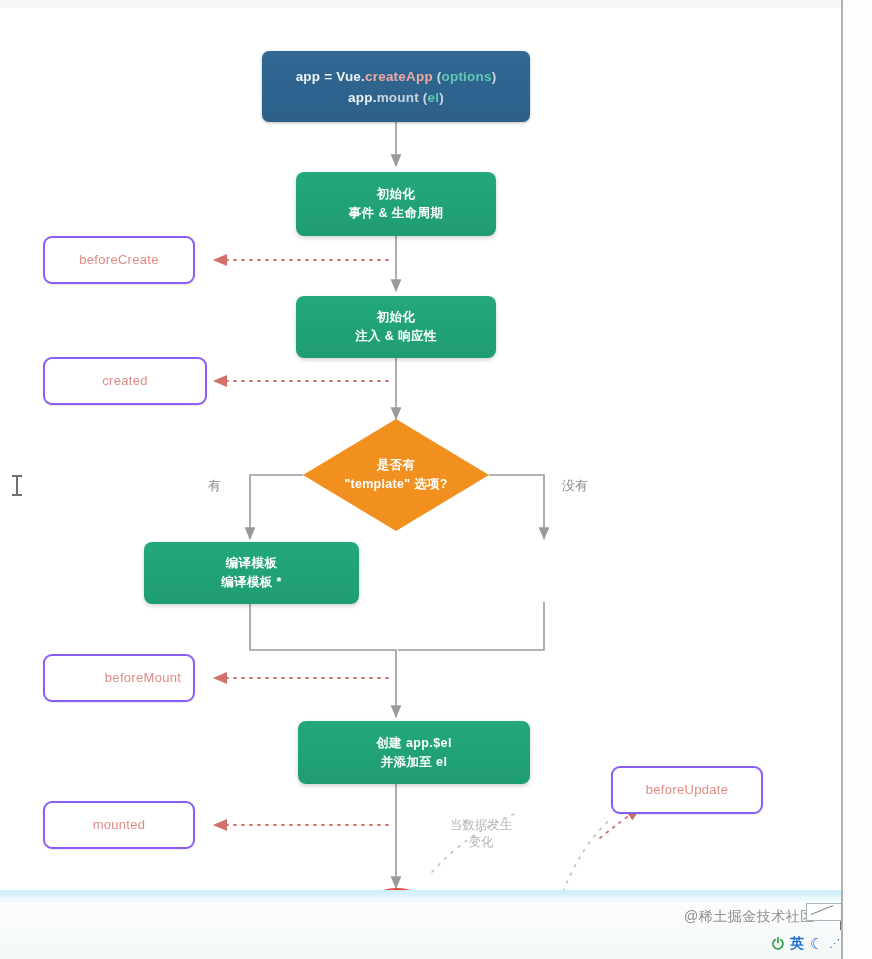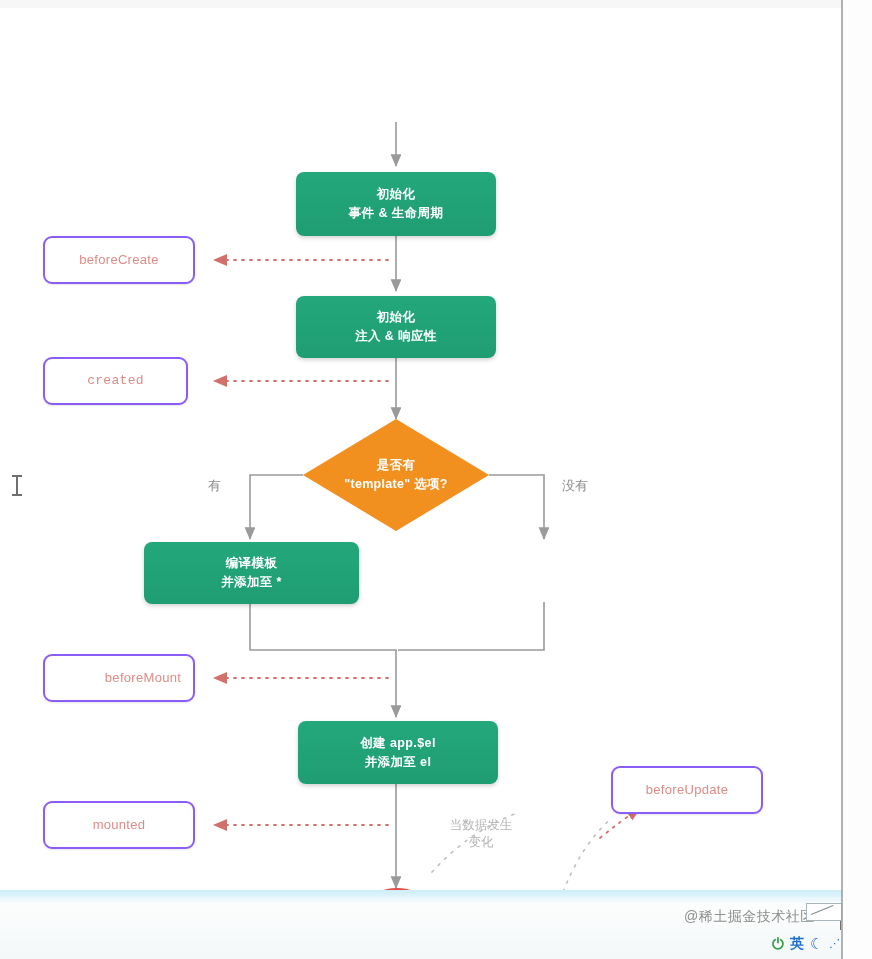--- a/index.html
+++ b/index.html
@@ -148,20 +148,28 @@
       <path d="M388,381 L214,381" stroke="#d2716b" stroke-width="1.8" stroke-dasharray="2,6" stroke-linecap="round" fill="none" marker-end="url(#arrRed)"></path>
       <path d="M388,678 L214,678" stroke="#d2716b" stroke-width="1.8" stroke-dasharray="2,6" stroke-linecap="round" fill="none" marker-end="url(#arrRed)"></path>
       <path d="M388,825 L214,825" stroke="#d2716b" stroke-width="1.8" stroke-dasharray="2,6" stroke-linecap="round" fill="none" marker-end="url(#arrRed)"></path>
 
       <path d="M432,872 Q470,830 520,812" stroke="#8f8f8f" stroke-width="1.7" stroke-dasharray="2,7" stroke-linecap="round" fill="none" opacity=".55"></path>
       <path d="M560,900 Q580,845 612,818" stroke="#8f8f8f" stroke-width="1.7" stroke-dasharray="2,7" stroke-linecap="round" fill="none" opacity=".55"></path>
 
       <path d="M600,838 Q622,820 640,808" stroke="#d2716b" stroke-width="1.8" stroke-dasharray="2,6" stroke-linecap="round" fill="none" marker-end="url(#arrRed)"></path>
     </svg>
 
+    <div class="node n-start" style="left:262px;top:51px;width:268px;height:71px;">
+      <div class="ln">
+        <span class="tk-plain">app = Vue.</span><span class="tk-fn">createApp</span><span class="tk-dim"> (</span><span class="tk-arg">options</span><span class="tk-dim">)</span>
+      </div>
+      <div class="ln">
+        <span class="tk-plain">app.</span><span class="tk-dim">mount</span><span class="tk-dim"> (</span><span class="tk-arg">el</span><span class="tk-dim">)</span>
+      </div>
+    </div>
 
     <div class="node n-green" style="left:296px;top:172px;width:200px;height:64px;">
       <div class="ln">初始化</div>
       <div class="ln">事件 &amp; 生命周期</div>
     </div>
 
     <div class="node n-green" style="left:296px;top:296px;width:200px;height:62px;">
       <div class="ln">初始化</div>
       <div class="ln">注入 &amp; 响应性</div>
     </div>
@@ -172,43 +180,43 @@
         <div>是否有</div>
         <div>"template" 选项?</div>
       </div>
     </div>
 
     <div class="edge-label cn" style="left:208px;top:477px;">有</div>
     <div class="edge-label cn" style="left:562px;top:477px;text-align:center;">没有</div>
 
     <div class="node n-green" style="left:144px;top:542px;width:215px;height:62px;">
       <div class="ln">编译模板</div>
-      <div class="ln">并添加至 *</div>
-    </div>
-
-
-    <div class="node n-green" style="left:298px;top:721px;width:200px;height:63px;">
+      <div class="ln">编译模板 *</div>
+    </div>
+
+
+    <div class="node n-green" style="left:298px;top:721px;width:232px;height:63px;">
       <div class="ln">创建 app.$el</div>
       <div class="ln">并添加至 el</div>
     </div>
 
     <div class="node n-circle" style="left:347px;top:888px;">
       <div class="ln">已挂载</div>
     </div>
 
     <div class="node n-green" style="left:534px;top:897px;width:137px;height:62px;border-radius:8px 8px 0 0;">
       <div class="ln">虚拟 DOM</div>
       <div class="ln">重新渲染和更新</div>
     </div>
 
     <div class="node n-hook" style="left:43px;top:236px;width:152px;height:48px;">
       <div>beforeCreate</div>
     </div>
 
-    <div class="node n-hook" style="left:43px;top:357px;width:145px;height:48px;font-family:Liberation Mono, monospace;">
+    <div class="node n-hook" style="left:43px;top:357px;width:164px;height:48px;">
       <div>created</div>
     </div>
 
     <div class="node n-hook" style="left:43px;top:654px;width:152px;height:48px;padding-left:48px;">
       <div>beforeMount</div>
     </div>
 
     <div class="node n-hook" style="left:43px;top:801px;width:152px;height:48px;">
       <div>mounted</div>
     </div>

